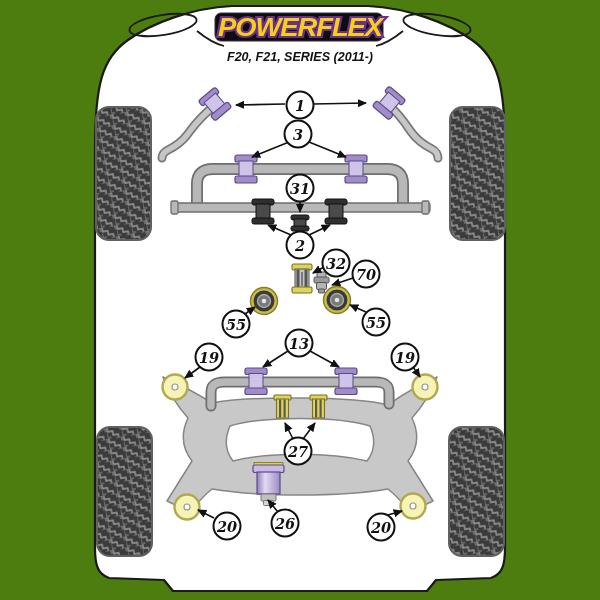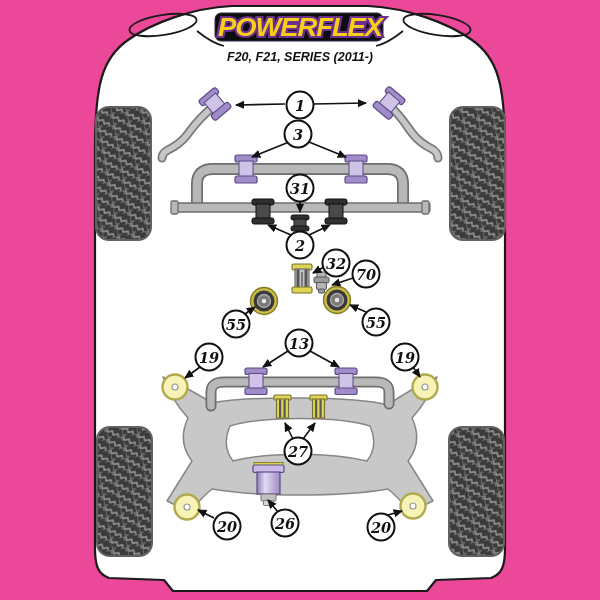--- a/index.html
+++ b/index.html
@@ -1,16 +1,16 @@
 <!DOCTYPE html>
 <html><head>
 <meta charset="utf-8">
 <style>
   html,body{margin:0;padding:0;background:#fff;}
-  .stage{position:relative;width:600px;height:600px;background:#ec4899;overflow:hidden;
+  .stage{position:relative;width:600px;height:600px;background:#4d7c0f;overflow:hidden;
          font-family:"Liberation Sans",sans-serif;}
   svg{display:block;}
   .outline{fill:#ffffff;stroke:#1a1a1a;stroke-width:2.2;stroke-linejoin:round;}
   .thinline{fill:none;stroke:#1a1a1a;stroke-width:1.8;}
   .tire{fill:url(#tread);stroke:#616161;stroke-width:2;}
   .bar-outer{stroke:#6e6e6e;fill:none;stroke-linecap:round;stroke-linejoin:round;}
   .bar-inner{stroke:#b8b8b8;fill:none;stroke-linecap:round;stroke-linejoin:round;}
   .arm-outer{stroke:#787878;fill:none;stroke-linecap:round;}
   .arm-inner{stroke:#c6c6c6;fill:none;stroke-linecap:round;}
   .rack{fill:#b8b8b8;stroke:#6e6e6e;stroke-width:1.3;}

